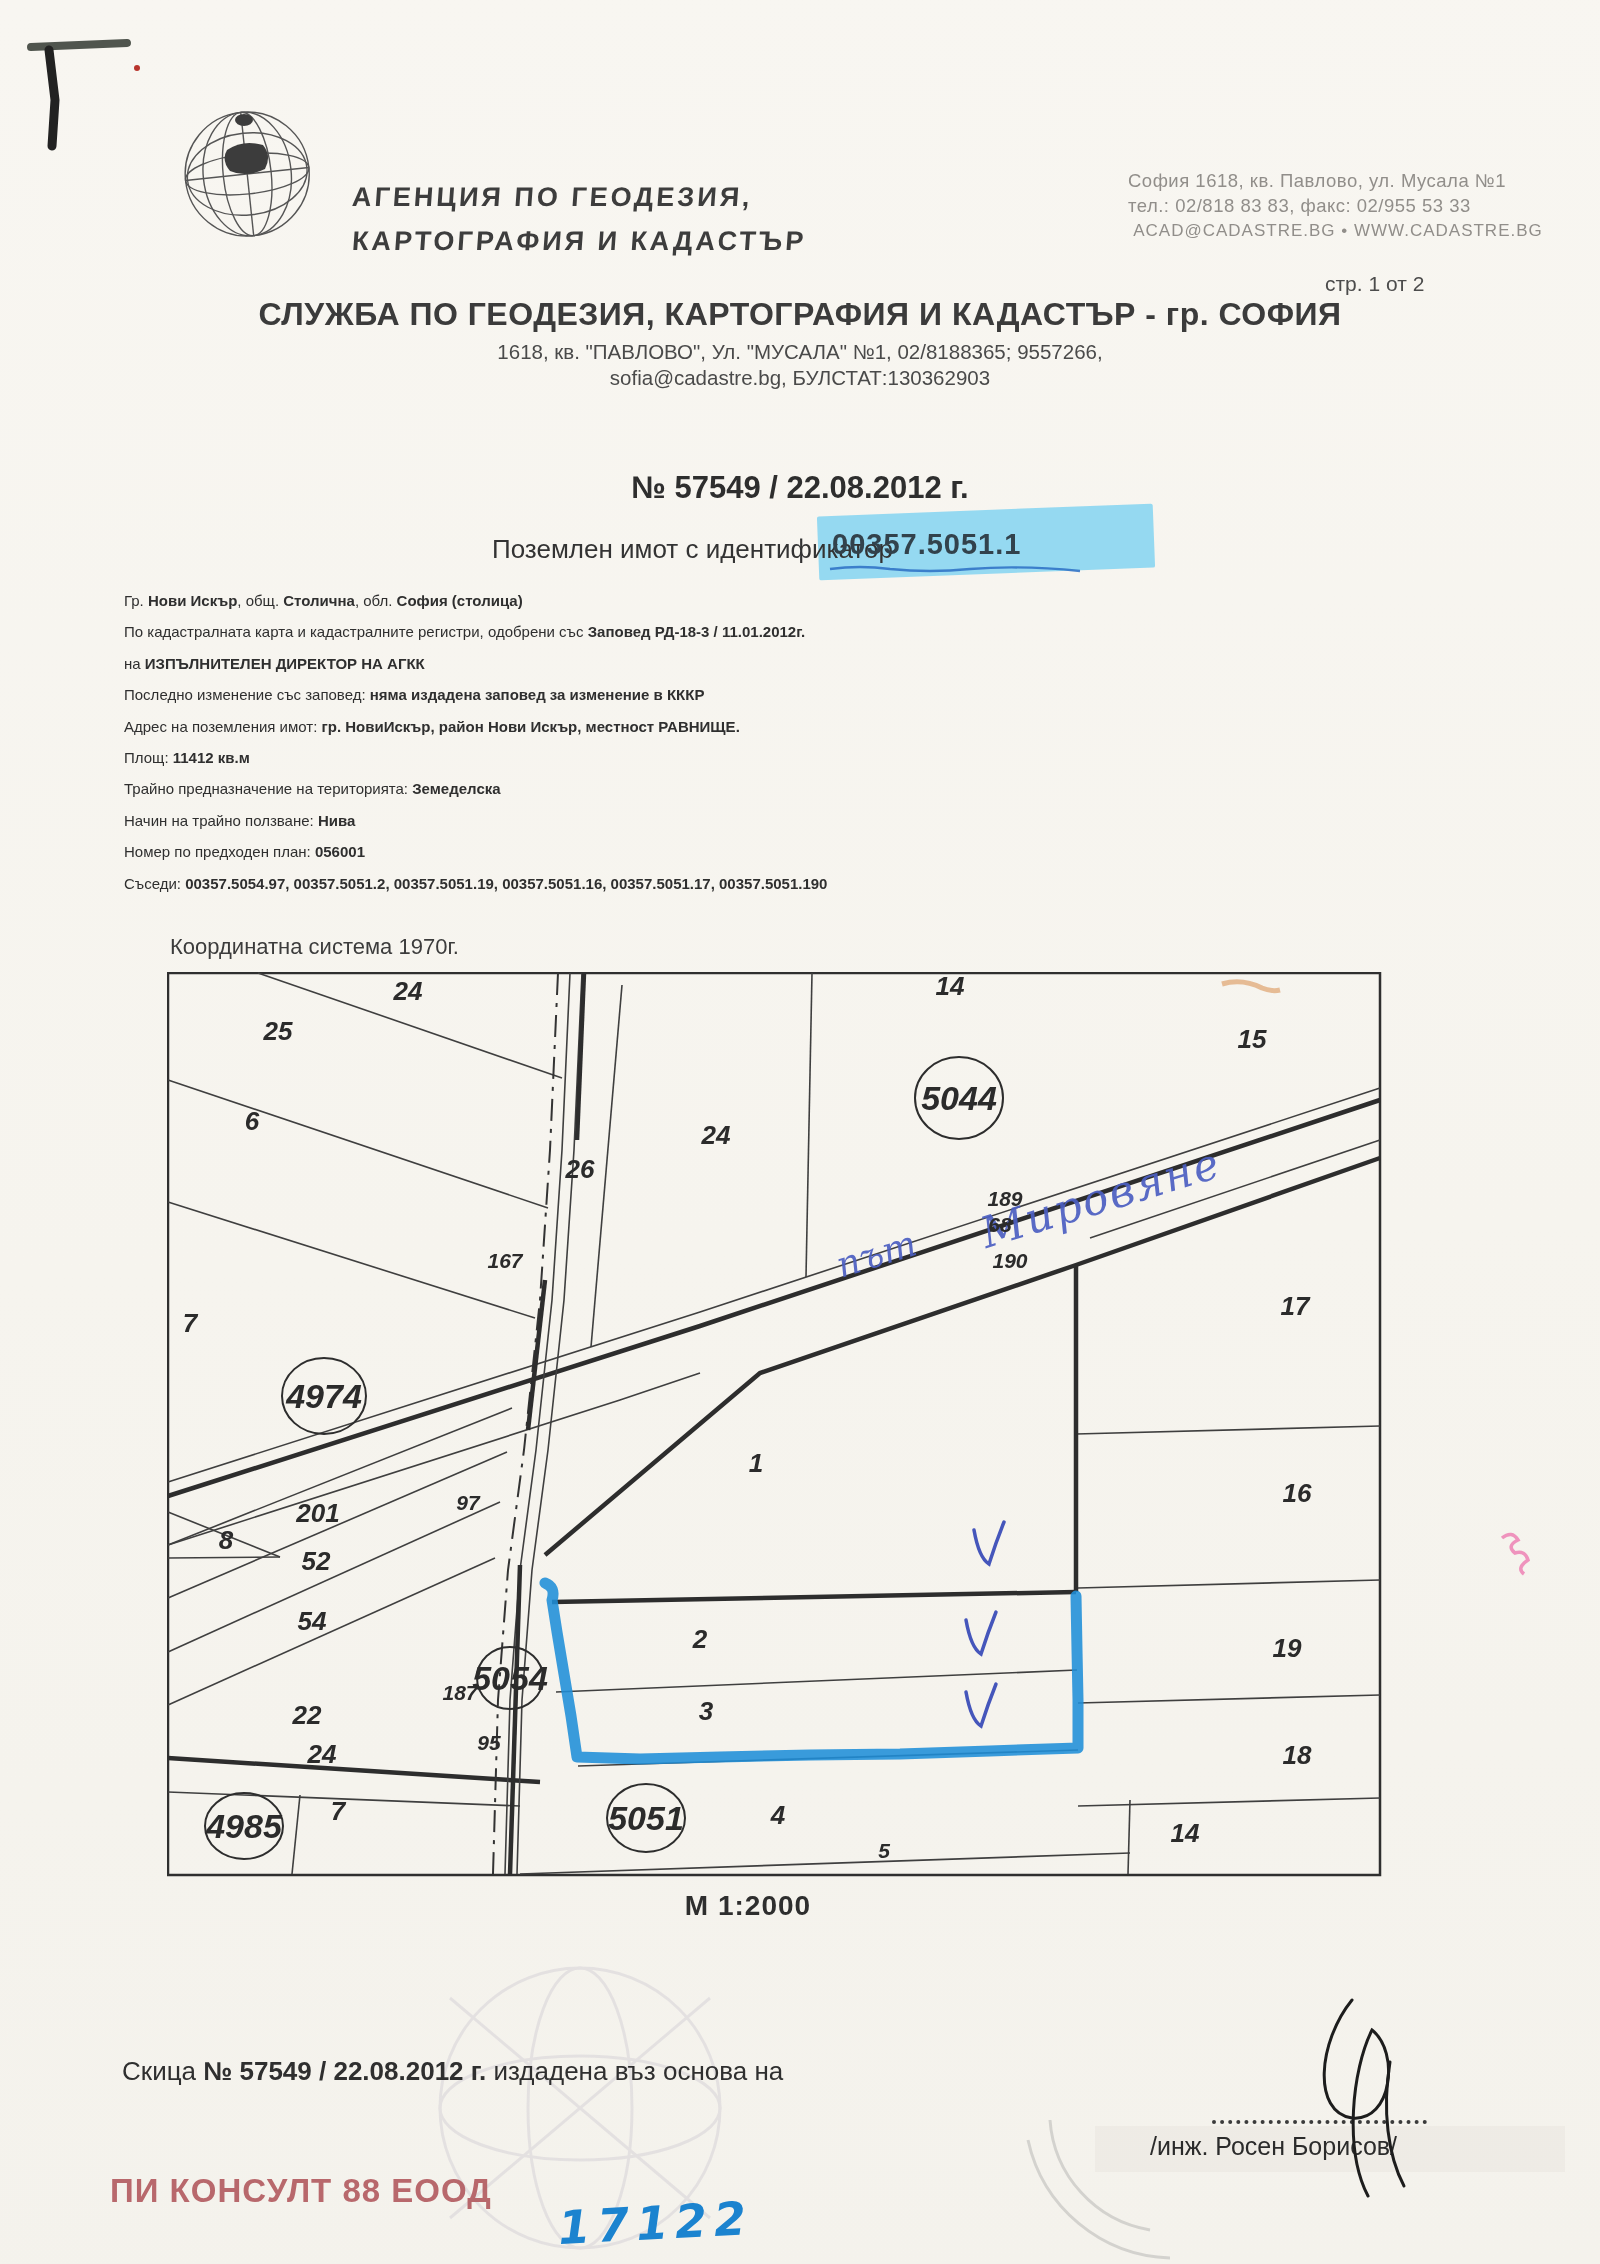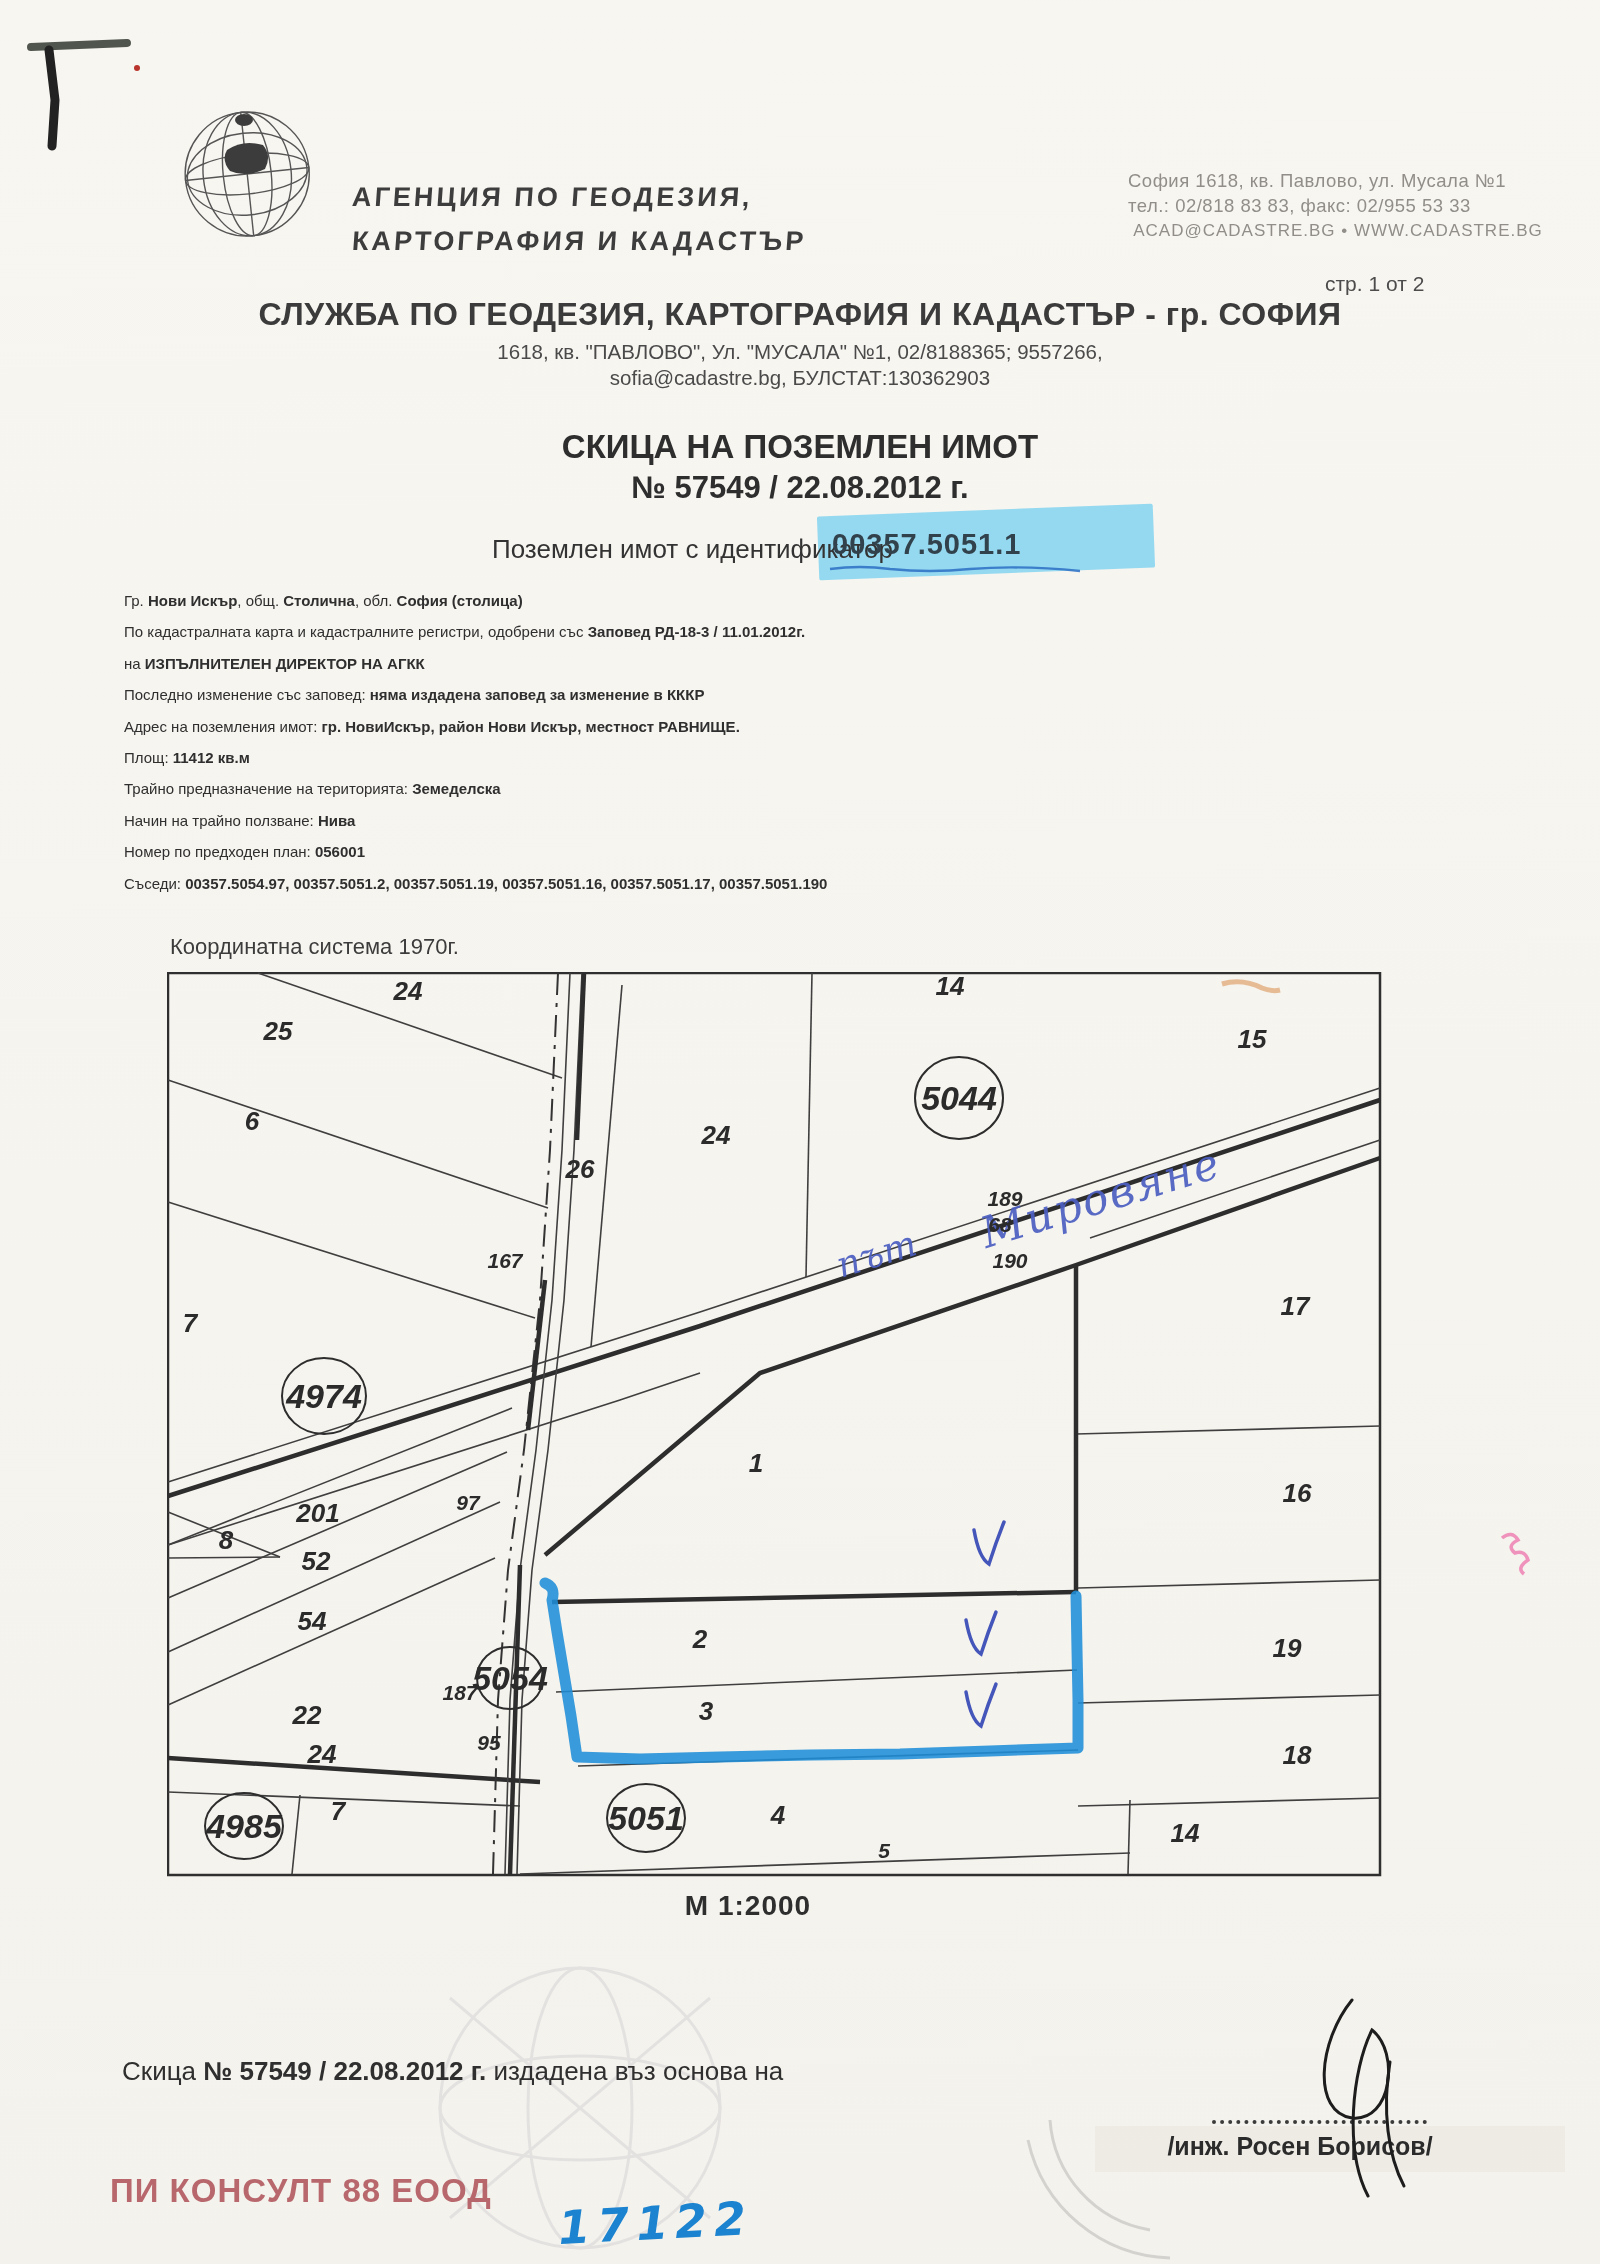--- a/index.html
+++ b/index.html
@@ -20,21 +20,21 @@
   .ident-value{font-size:29px;font-weight:bold;color:#32424c;letter-spacing:1px;}
   .highlight{background:#7cd2f1;opacity:.8;transform:rotate(-2.2deg);border-radius:2px;}
   
   .details{left:124px;top:592px;width:1420px;font-size:15px;color:#2f2f2f;}
   .detail-line{height:31.4px;white-space:nowrap;}
   .coordsys{font-size:22px;color:#3c3c3c;}
   .scale{width:400px;text-align:center;font-size:28px;font-weight:bold;color:#2e2e2e;letter-spacing:1px;}
   
   .foot-line{font-size:26px;color:#2f2f2f;}
   .company{font-size:33px;font-weight:bold;color:#b25a5f;letter-spacing:1px;opacity:.9;}
-  .signer{width:300px;text-align:center;font-size:25px;font-weight:bold;color:#2b2b2b;}
+  .signer{width:300px;text-align:left;font-size:25px;font-weight:normal;color:#2b2b2b;}
   .dotline{width:215px;height:12px;border-bottom:4px dotted #3b3b3b;}
   .grayband{width:470px;height:46px;background:#e9e6e0;opacity:.55;}
   .hand-number{font-size:46px;font-weight:bold;font-style:italic;color:#1b83cf;
     letter-spacing:7px;transform:rotate(-3deg);font-family:"DejaVu Sans",sans-serif;}
   
   .mapline{stroke:#3f3f3f;stroke-width:1.6;fill:none;}
   .thick{stroke:#2d2d2d;stroke-width:4.5;fill:none;}
   .border{stroke:#2f2f2f;stroke-width:2.5;fill:none;}
   .dashdot{stroke:#333;stroke-width:2;fill:none;stroke-dasharray:22 8 4 8;}
   .lbl{font-family:"Liberation Sans",sans-serif;font-weight:bold;font-style:italic;
@@ -81,21 +81,20 @@
     <div>София 1618, кв. Павлово, ул. Мусала №1</div>
     <div>тел.: 02/818 83 83, факс: 02/955 53 33</div>
     <div class="caps">ACAD@CADASTRE.BG • WWW.CADASTRE.BG</div>
   </div>
   <div class="abs pagenum" style="left:1325px;top:272px">стр. 1 от 2</div>
 
   <div class="abs office-title" style="top:296px">СЛУЖБА ПО ГЕОДЕЗИЯ, КАРТОГРАФИЯ И КАДАСТЪР - гр. СОФИЯ</div>
   <div class="abs office-sub" style="top:340px">1618, кв. "ПАВЛОВО", Ул. "МУСАЛА" №1, 02/8188365; 9557266,</div>
   <div class="abs office-sub" style="top:366px">sofia@cadastre.bg, БУЛСТАТ:130362903</div>
 
-  <div class="abs doc-title" style="top:428px;font-size:33px">СКИЦА НА ПОЗЕМЛЕН ИМОТ</div>
   <div class="abs doc-title" style="top:470px;font-size:31px">№ 57549 / 22.08.2012 г.</div>
 
   <div class="abs highlight" style="left:818px;top:510px;width:336px;height:64px"></div>
   <div class="abs ident-label" style="left:492px;top:534px">Поземлен имот с идентификатор</div>
   <div class="abs ident-value" style="left:832px;top:528px">00357.5051.1</div>
   <svg class="abs" style="left:828px;top:562px" width="270" height="14">
     <path d="M 2,7 q 30,-4 60,0 q 40,4 80,0 q 50,-4 110,2" stroke="#2b6fc4" stroke-width="2.4" fill="none" opacity=".85"></path>
   </svg>
 
   <div class="abs details">

